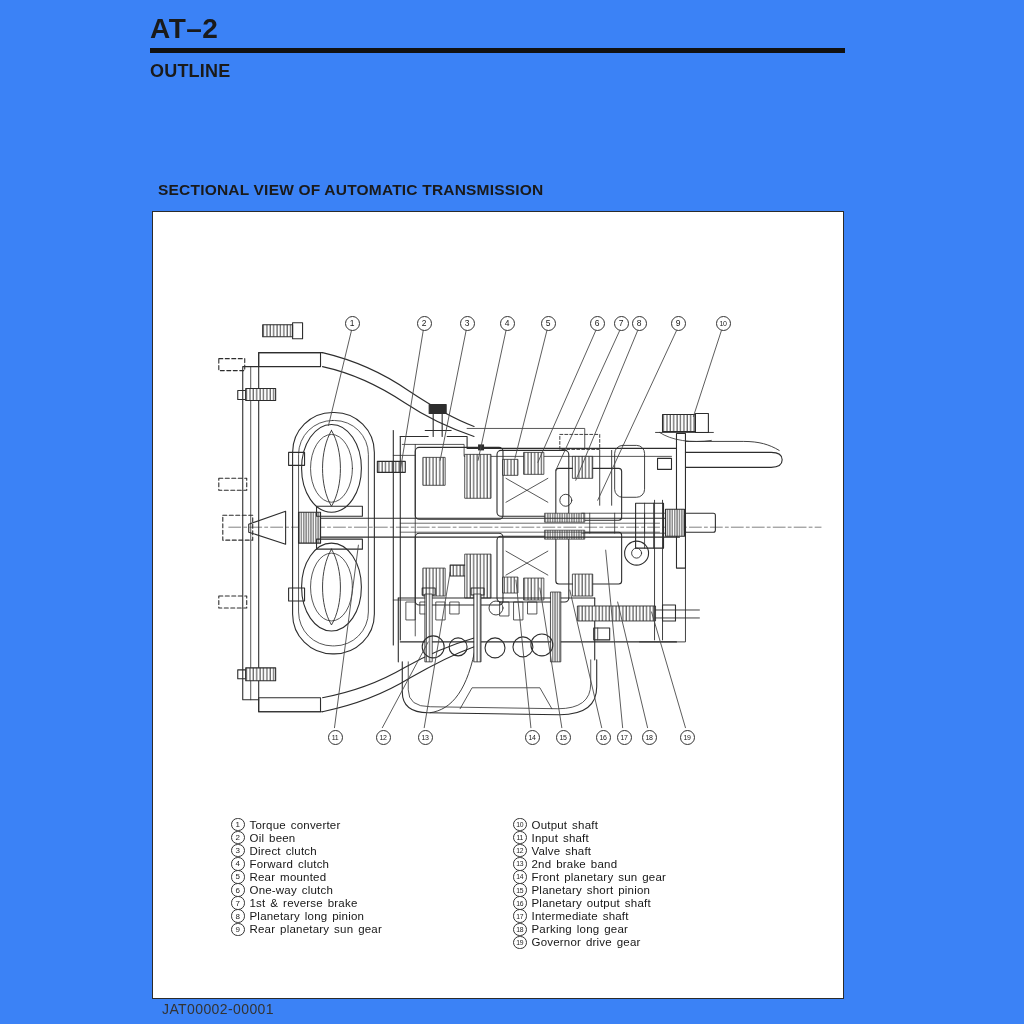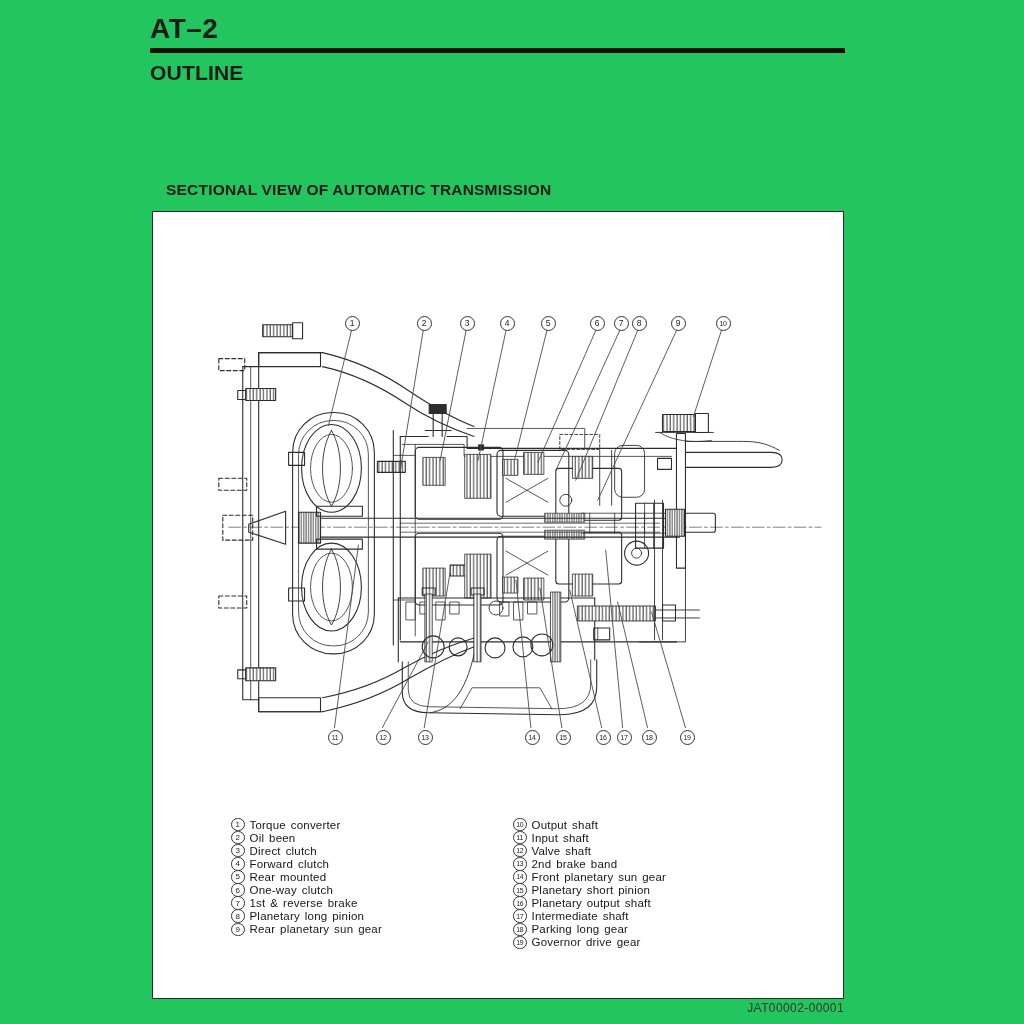--- a/index.html
+++ b/index.html
@@ -1,41 +1,41 @@
 <!DOCTYPE html>
 <html><head>
 <meta charset="utf-8">
 <style>
   html,body{margin:0;padding:0;background:#ffffff;}
-  .page{position:relative;width:1024px;height:1024px;background:#22c55e;overflow:hidden;
+  .page{position:relative;width:1024px;height:1024px;background:#3b82f6;overflow:hidden;
         font-family:"Liberation Sans", sans-serif;color:#1a1a1a;}
   .h-title{position:absolute;left:150px;top:13px;font-size:28px;font-weight:bold;letter-spacing:0.5px;}
   .h-rule{position:absolute;left:150px;top:48px;width:695px;height:5px;background:#111;}
-  .h-outline{position:absolute;left:150px;top:61px;font-size:21px;font-weight:bold;letter-spacing:0.2px;}
+  .h-outline{position:absolute;left:150px;top:61px;font-size:18px;font-weight:bold;letter-spacing:0.2px;}
   .olist{position:absolute;left:150px;top:92px;width:698px;font-size:13.6px;line-height:17.3px;}
   .olist .item{text-align:justify;padding-left:27px;}
   .olist .num{display:inline-block;width:27px;margin-left:-27px;}
   .dexron{letter-spacing:1px;}
   .reg{font-size:8px;vertical-align:super;line-height:0;}
   .roman{font-family:"Liberation Serif", serif;font-size:12.5px;letter-spacing:0.5px;}
-  .h-section{position:absolute;left:166px;top:181px;font-size:15.5px;font-weight:bold;letter-spacing:0.2px;}
+  .h-section{position:absolute;left:158px;top:181px;font-size:15.5px;font-weight:bold;letter-spacing:0.2px;}
   .figure{position:absolute;left:152px;top:211px;width:692px;height:788px;border:1.5px solid #2b2b2b;box-sizing:border-box;background:#fff;}
   .figure svg{position:absolute;left:0;top:0;width:100%;height:100%;}
   .callout-layer{position:absolute;left:0;top:0;width:100%;height:100%;}
   .co{position:absolute;width:15px;height:15px;border:1.2px solid #333;border-radius:50%;
       display:flex;align-items:center;justify-content:center;font-size:8.5px;background:#fff;color:#222;box-sizing:border-box;}
   .co.two{font-size:7px;letter-spacing:-0.3px;}
   .legend{position:absolute;font-size:11.5px;letter-spacing:0.2px;word-spacing:1.5px;color:#161616;}
   .legend .lrow{height:13.1px;display:flex;align-items:center;}
   .lc{width:13.5px;height:13.5px;border:1px solid #333;border-radius:50%;display:inline-flex;align-items:center;
       justify-content:center;font-size:8px;margin-right:5px;flex-shrink:0;box-sizing:border-box;color:#222;background:#fff;}
   .lc.two{font-size:6.8px;letter-spacing:-0.3px;}
   .legend-left{left:78px;top:606px;}
   .legend-right{left:360px;top:606px;}
-  .fig-code{position:absolute;left:152px;top:1001px;width:692px;text-align:right;font-size:12px;color:#333;letter-spacing:0.4px;}
+  .fig-code{position:absolute;left:162px;top:1001px;width:692px;text-align:left;font-size:14px;color:#333;letter-spacing:0.4px;}
 </style>
 </head>
 <body>
 
 <div class="page">
 
   <div class="h-title">AT–2</div>
   <div class="h-rule"></div>
 
   <div class="h-outline">OUTLINE</div>

